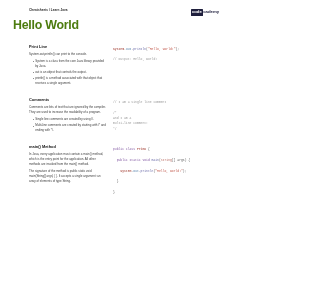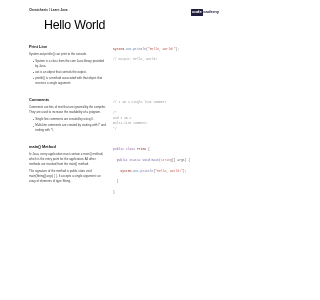--- a/index.html
+++ b/index.html
@@ -50,26 +50,26 @@
     background: #1f1f3d;
     color: #ffffff;
     padding: 1.1px 0.9px 1.2px 1px;
     border-radius: 0.5px;
   }
   .logo-rest {
     color: #1f1f3d;
     padding-left: 0.6px;
   }
   .page-title {
-    padding: 2px 12px 0 44px;
+    padding: 2px 12px 0 13px;
     font-size: 12.4px;
-    font-weight: 400;
+    font-weight: 700;
     letter-spacing: -0.25px;
     line-height: 1.15;
-    color: #000000;
+    color: #4d7c0f;
   }
 
   
   .sections {
     margin-top: 13px;
   }
   .section {
     display: flex;
     align-items: flex-start;
     padding: 0 8px 0 29px;

